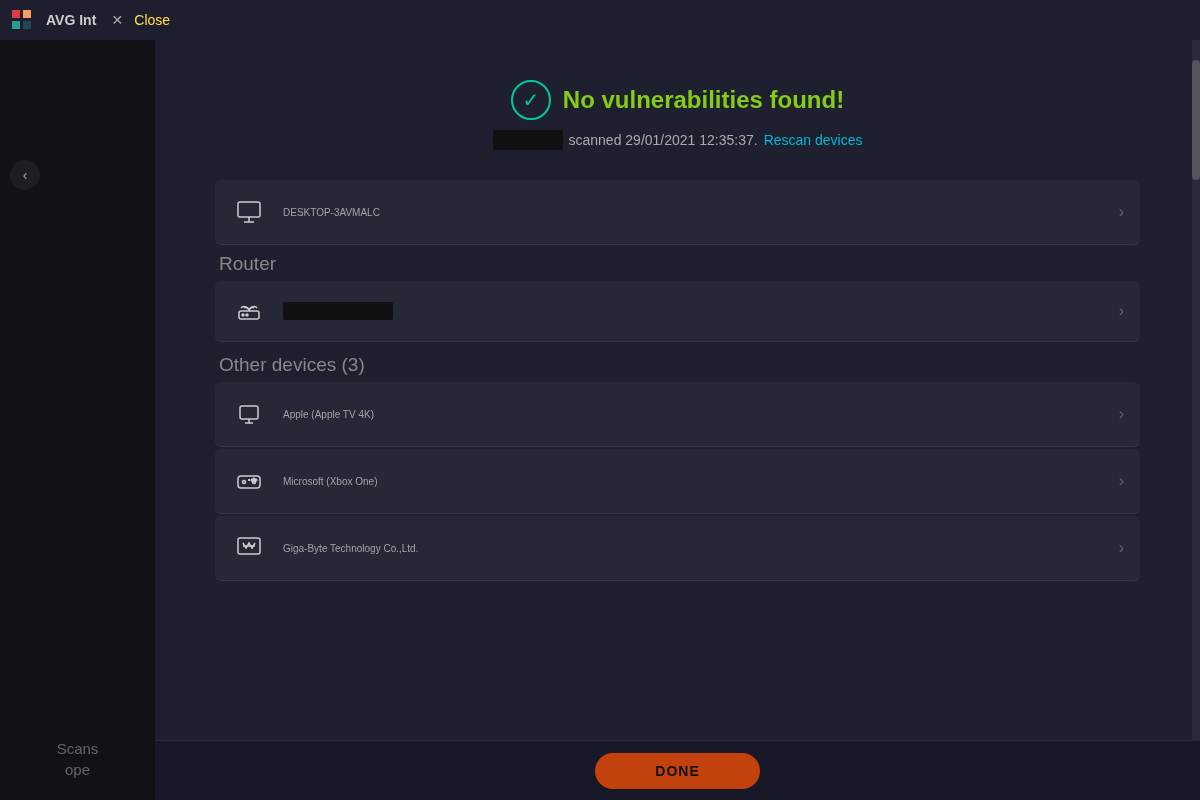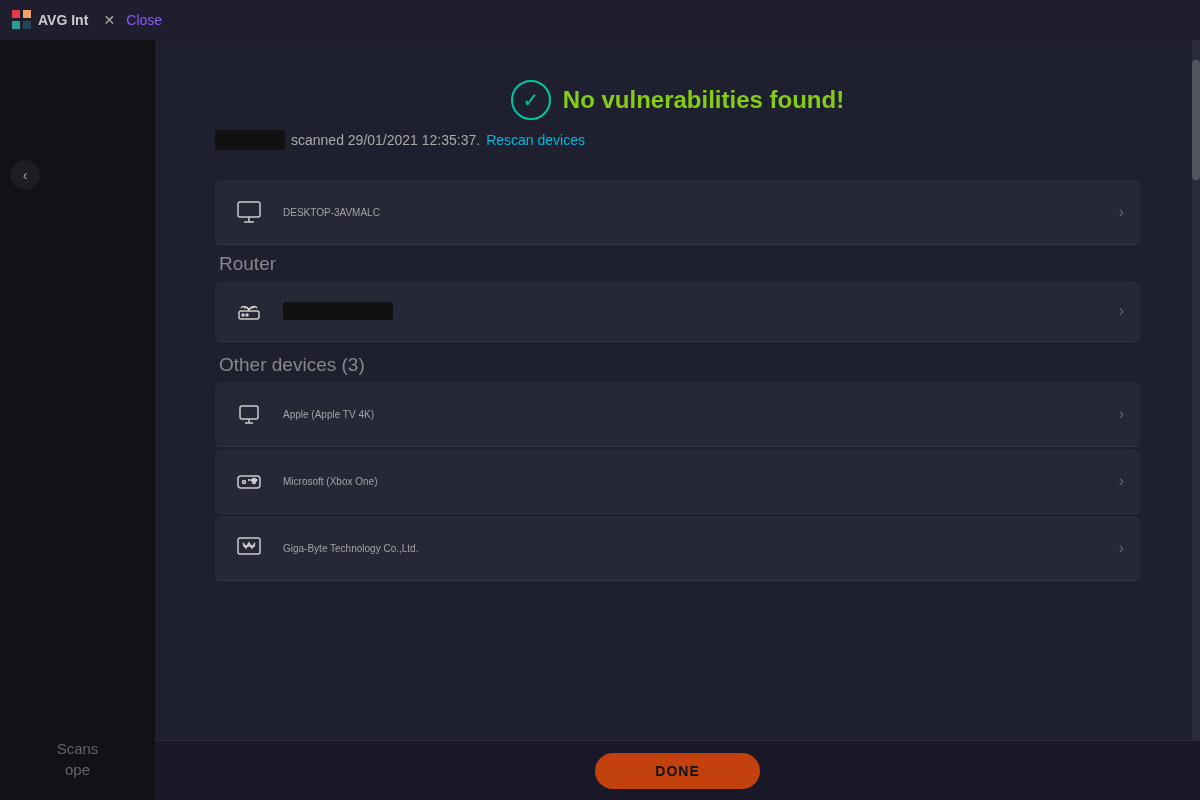--- a/index.html
+++ b/index.html
@@ -18,21 +18,21 @@
       height: 40px;
       background: #1e1e2e;
       display: flex;
       align-items: center;
       padding: 0 12px;
       gap: 12px;
       flex-shrink: 0;
     }
     .avg-logo {
       display: flex;
-      gap: 2px;
+      gap: 10px;
       align-items: center;
     }
     .logo-block {
       width: 8px;
       height: 8px;
     }
     .logo-text {
       color: #ccc;
       font-size: 14px;
       font-weight: bold;
@@ -47,21 +47,21 @@
     .x-icon {
       width: 18px;
       height: 18px;
       display: flex;
       align-items: center;
       justify-content: center;
       color: #aaa;
       font-size: 14px;
     }
     .close-label {
-      color: #8b5cf6;
+      color: #fde047;
       font-size: 14px;
     }
 
     
     .main-layout {
       display: flex;
       flex: 1;
       overflow: hidden;
     }
 
@@ -163,20 +163,21 @@
       flex-shrink: 0;
     }
     .title-text {
       color: #84cc16;
       font-size: 24px;
       font-weight: 600;
     }
     .subtitle-row {
       display: flex;
       align-items: center;
+      justify-content: center;
       gap: 6px;
       font-size: 14px;
       color: #aaa;
     }
     .redacted-block {
       background: #111;
       width: 70px;
       height: 20px;
       border-radius: 2px;
       display: inline-block;

